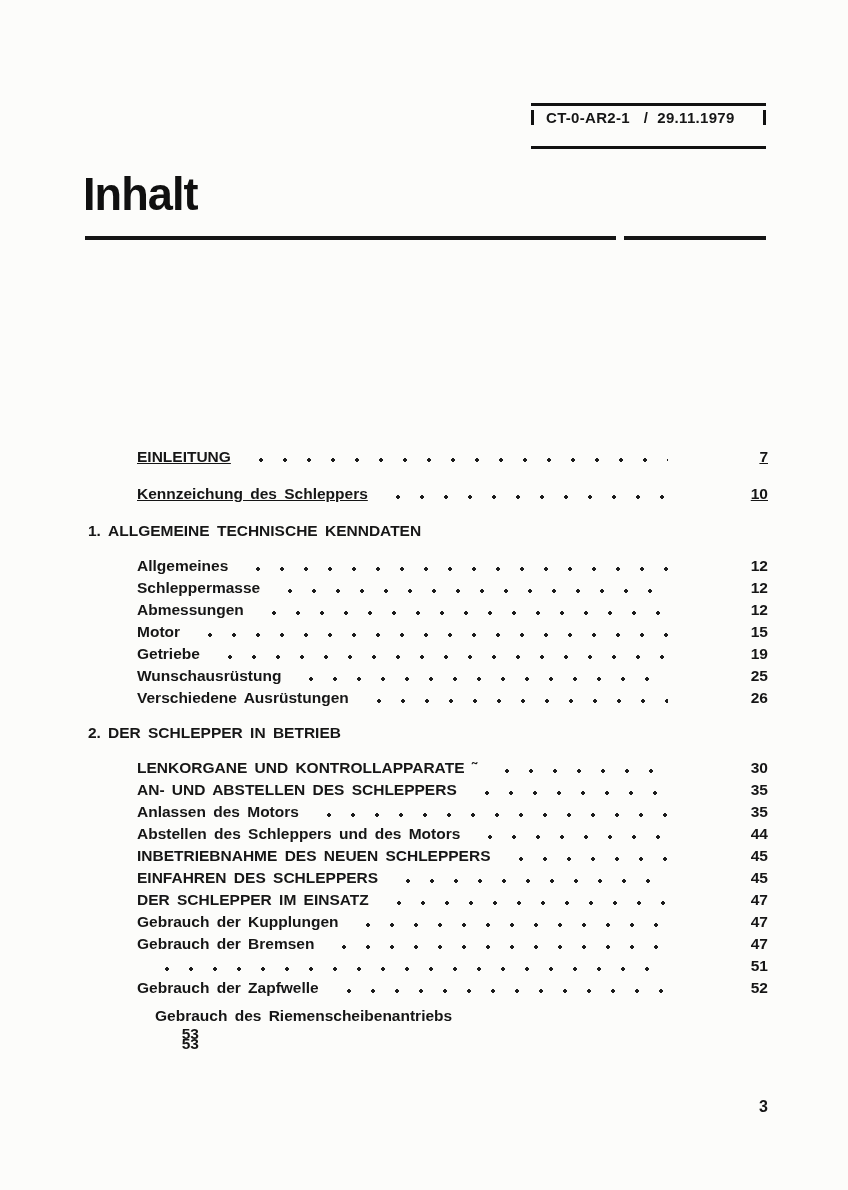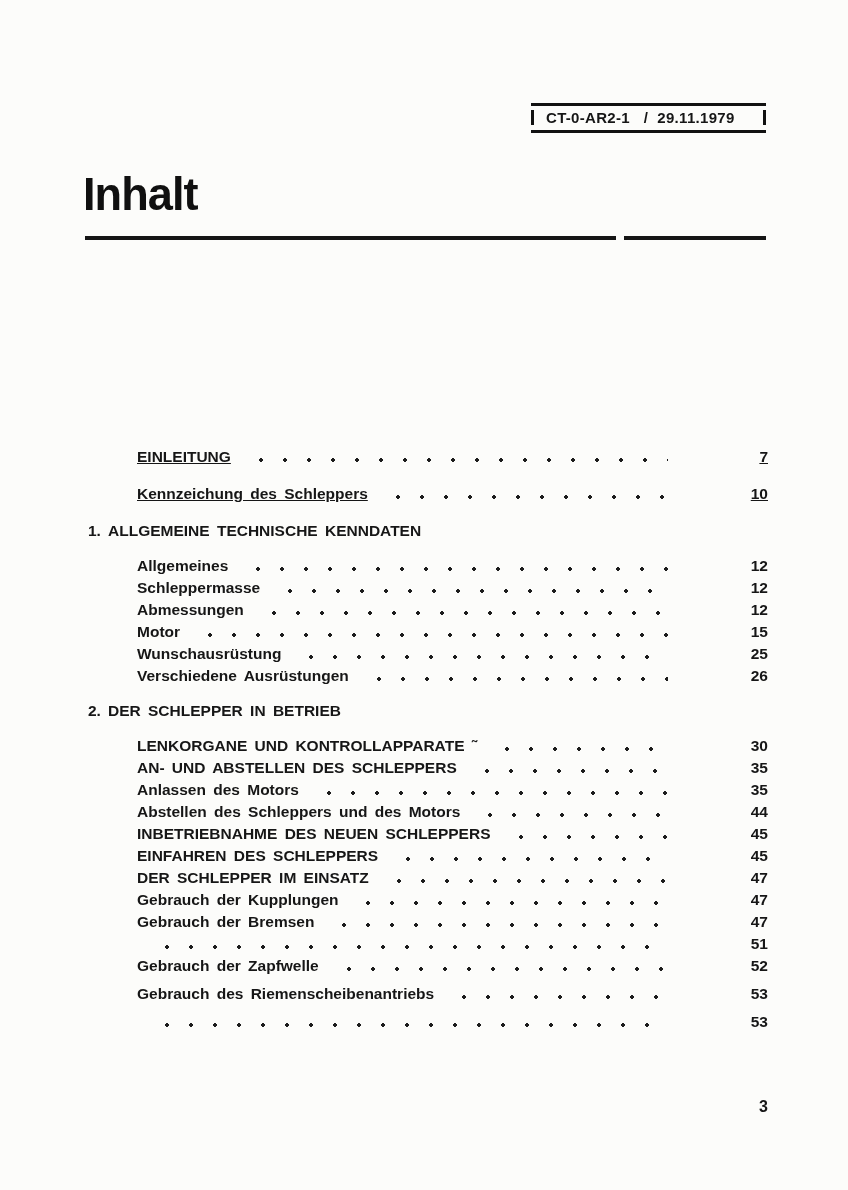--- a/index.html
+++ b/index.html
@@ -21,21 +21,21 @@
   
   .doc-stamp {
     position: absolute;
     top: 103px;
     left: 531px;
     width: 235px;
     border-top: 3px solid #111;
     border-bottom: 3px solid #111;
     display: flex;
     align-items: center;
-    padding: 3px 0 4px 0;
+    padding: 3px 0 20px 0;
     font-size: 15px;
     font-weight: 700;
     letter-spacing: 0.3px;
   }
   .stamp-edge {
     width: 3px;
     height: 15px;
     background: #111;
     flex: 0 0 auto;
   }
@@ -87,21 +87,21 @@
   .sec-num { width: 20px; flex: 0 0 auto; }
   .sec-title { white-space: nowrap; }
 
   .toc-row {
     display: flex;
     align-items: baseline;
     height: 22px;
     padding-left: 49px;
   }
   .toc-row.intro { margin-bottom: 15px; text-decoration: underline; }
-  .toc-row.gap-top { margin-top: 6px; }
+  .toc-row.gap-top { margin-top: 6px; flex-direction: column; }
   .toc-label {
     white-space: nowrap;
     word-spacing: 3px;
     flex: 0 0 auto;
   }
   .toc-dots {
     flex: 1 1 auto;
     height: 4px;
     margin: 0 56px 0 18px;
     background-image: radial-gradient(circle, #1c1c1c 1.6px, rgba(0,0,0,0) 2px);
@@ -173,20 +173,25 @@
         <span class="toc-label">Abmessungen</span>
         <span class="toc-dots"></span>
         <span class="toc-page">12</span>
       </div>
       <div class="toc-row">
         <span class="toc-label">Motor</span>
         <span class="toc-dots"></span>
         <span class="toc-page">15</span>
       </div>
       <div class="toc-row">
+        <span class="toc-label">Getriebe</span>
+        <span class="toc-dots"></span>
+        <span class="toc-page">19</span>
+      </div>
+      <div class="toc-row">
         <span class="toc-label">Wunschausrüstung</span>
         <span class="toc-dots"></span>
         <span class="toc-page">25</span>
       </div>
       <div class="toc-row">
         <span class="toc-label">Verschiedene Ausrüstungen</span>
         <span class="toc-dots"></span>
         <span class="toc-page">26</span>
       </div>
       <div class="toc-heading">

